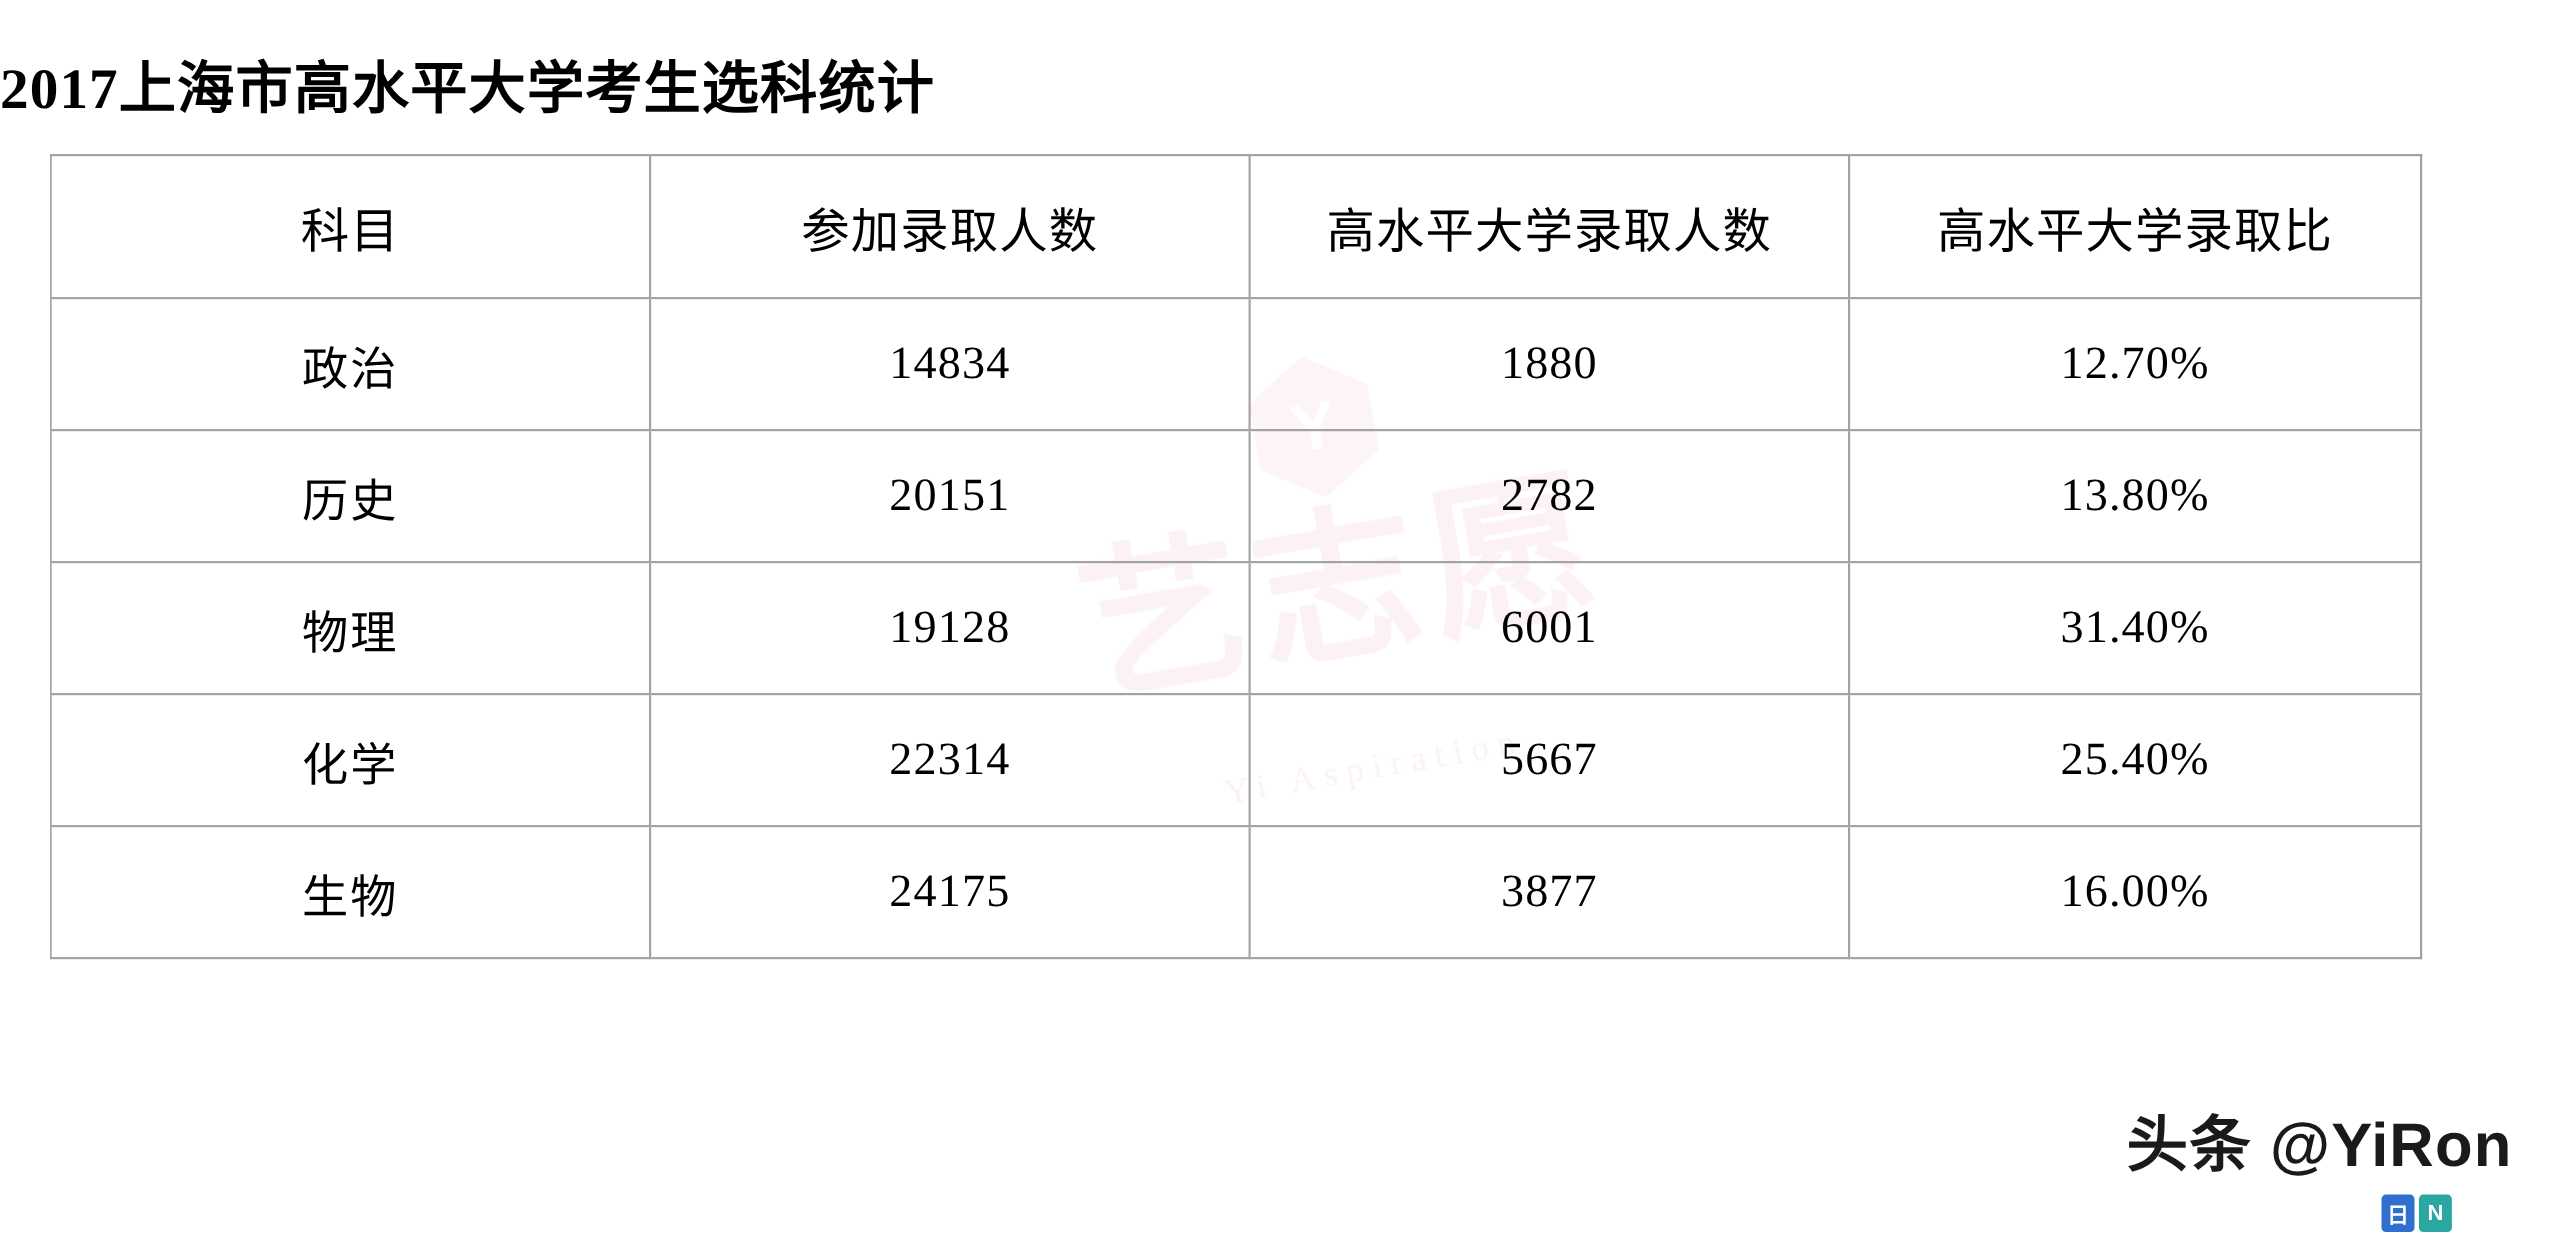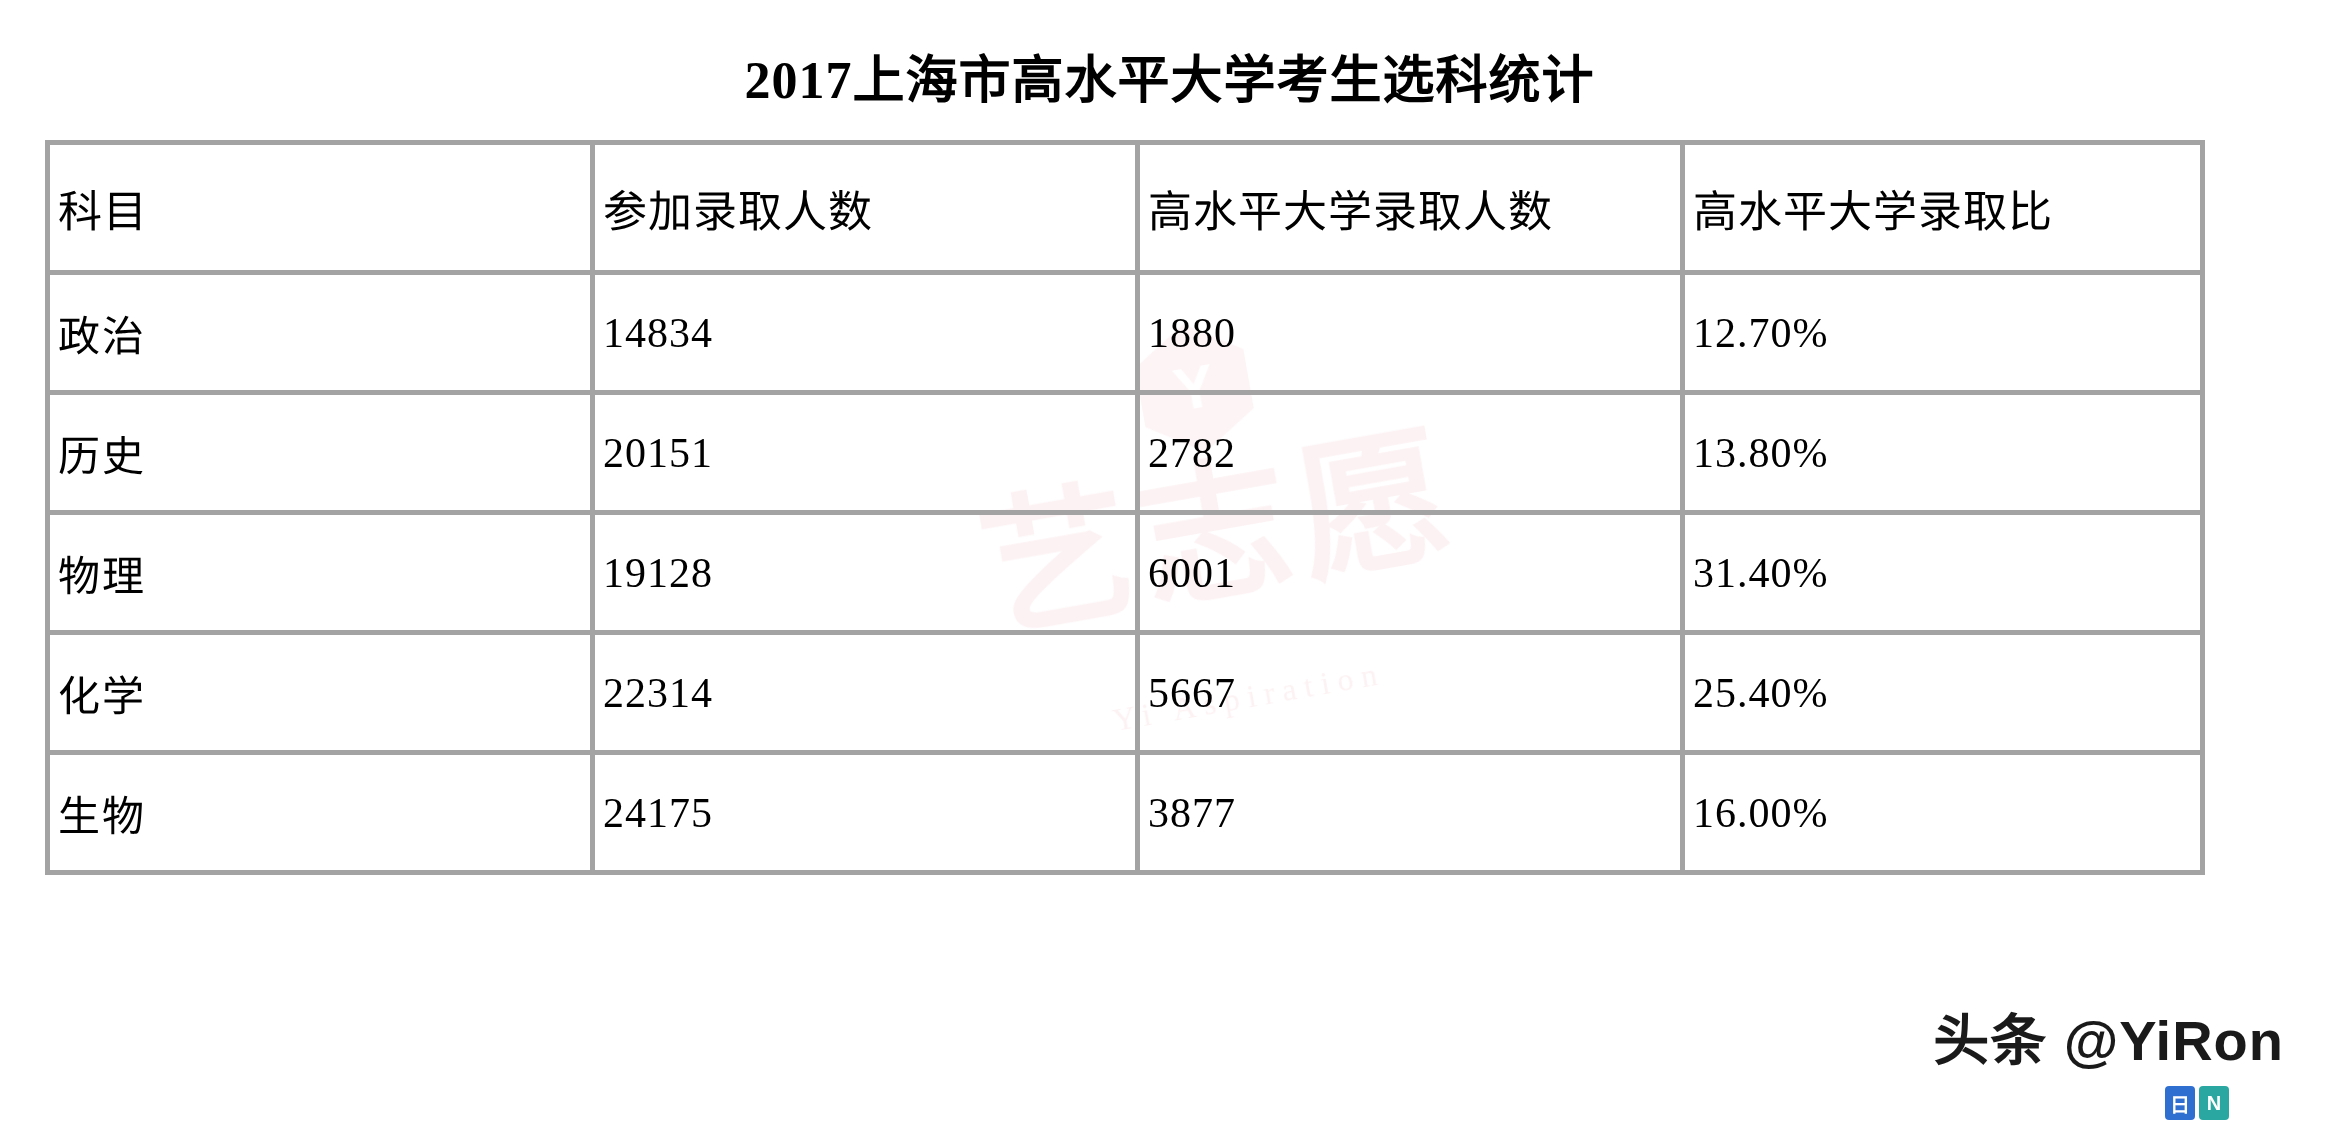--- a/index.html
+++ b/index.html
@@ -22,21 +22,20 @@
     height: 1136px;
     box-sizing: border-box;
   }
 
   
   .title {
     position: absolute;
     top: 38px;
     left: 0;
     width: 2339px;
-    text-align: center;
     font-size: 52px;
     font-weight: bold;
     color: #000000;
     letter-spacing: 1px;
     font-family: "Liberation Serif", "DejaVu Serif", serif;
     white-space: nowrap;
   }
 
   
   .watermark {
@@ -111,22 +110,23 @@
     width: 2155px;
     table-layout: fixed;
     background: transparent;
   }
   table.stat col.c0 { width: 545px; }
   table.stat col.c1 { width: 545px; }
   table.stat col.c2 { width: 545px; }
   table.stat col.c3 { width: 520px; }
 
   table.stat td {
-    border: 5px solid #a3a3a3;
+    border: 2px solid #a3a3a3;
     height: 120px;
+    text-align: center;
     vertical-align: middle;
     font-size: 42px;
     color: #000000;
     font-family: "Liberation Serif", "DejaVu Serif", serif;
     background: transparent;
     padding: 0 8px;
     box-sizing: border-box;
   }
   table.stat tr.head td {
     font-size: 44px;

